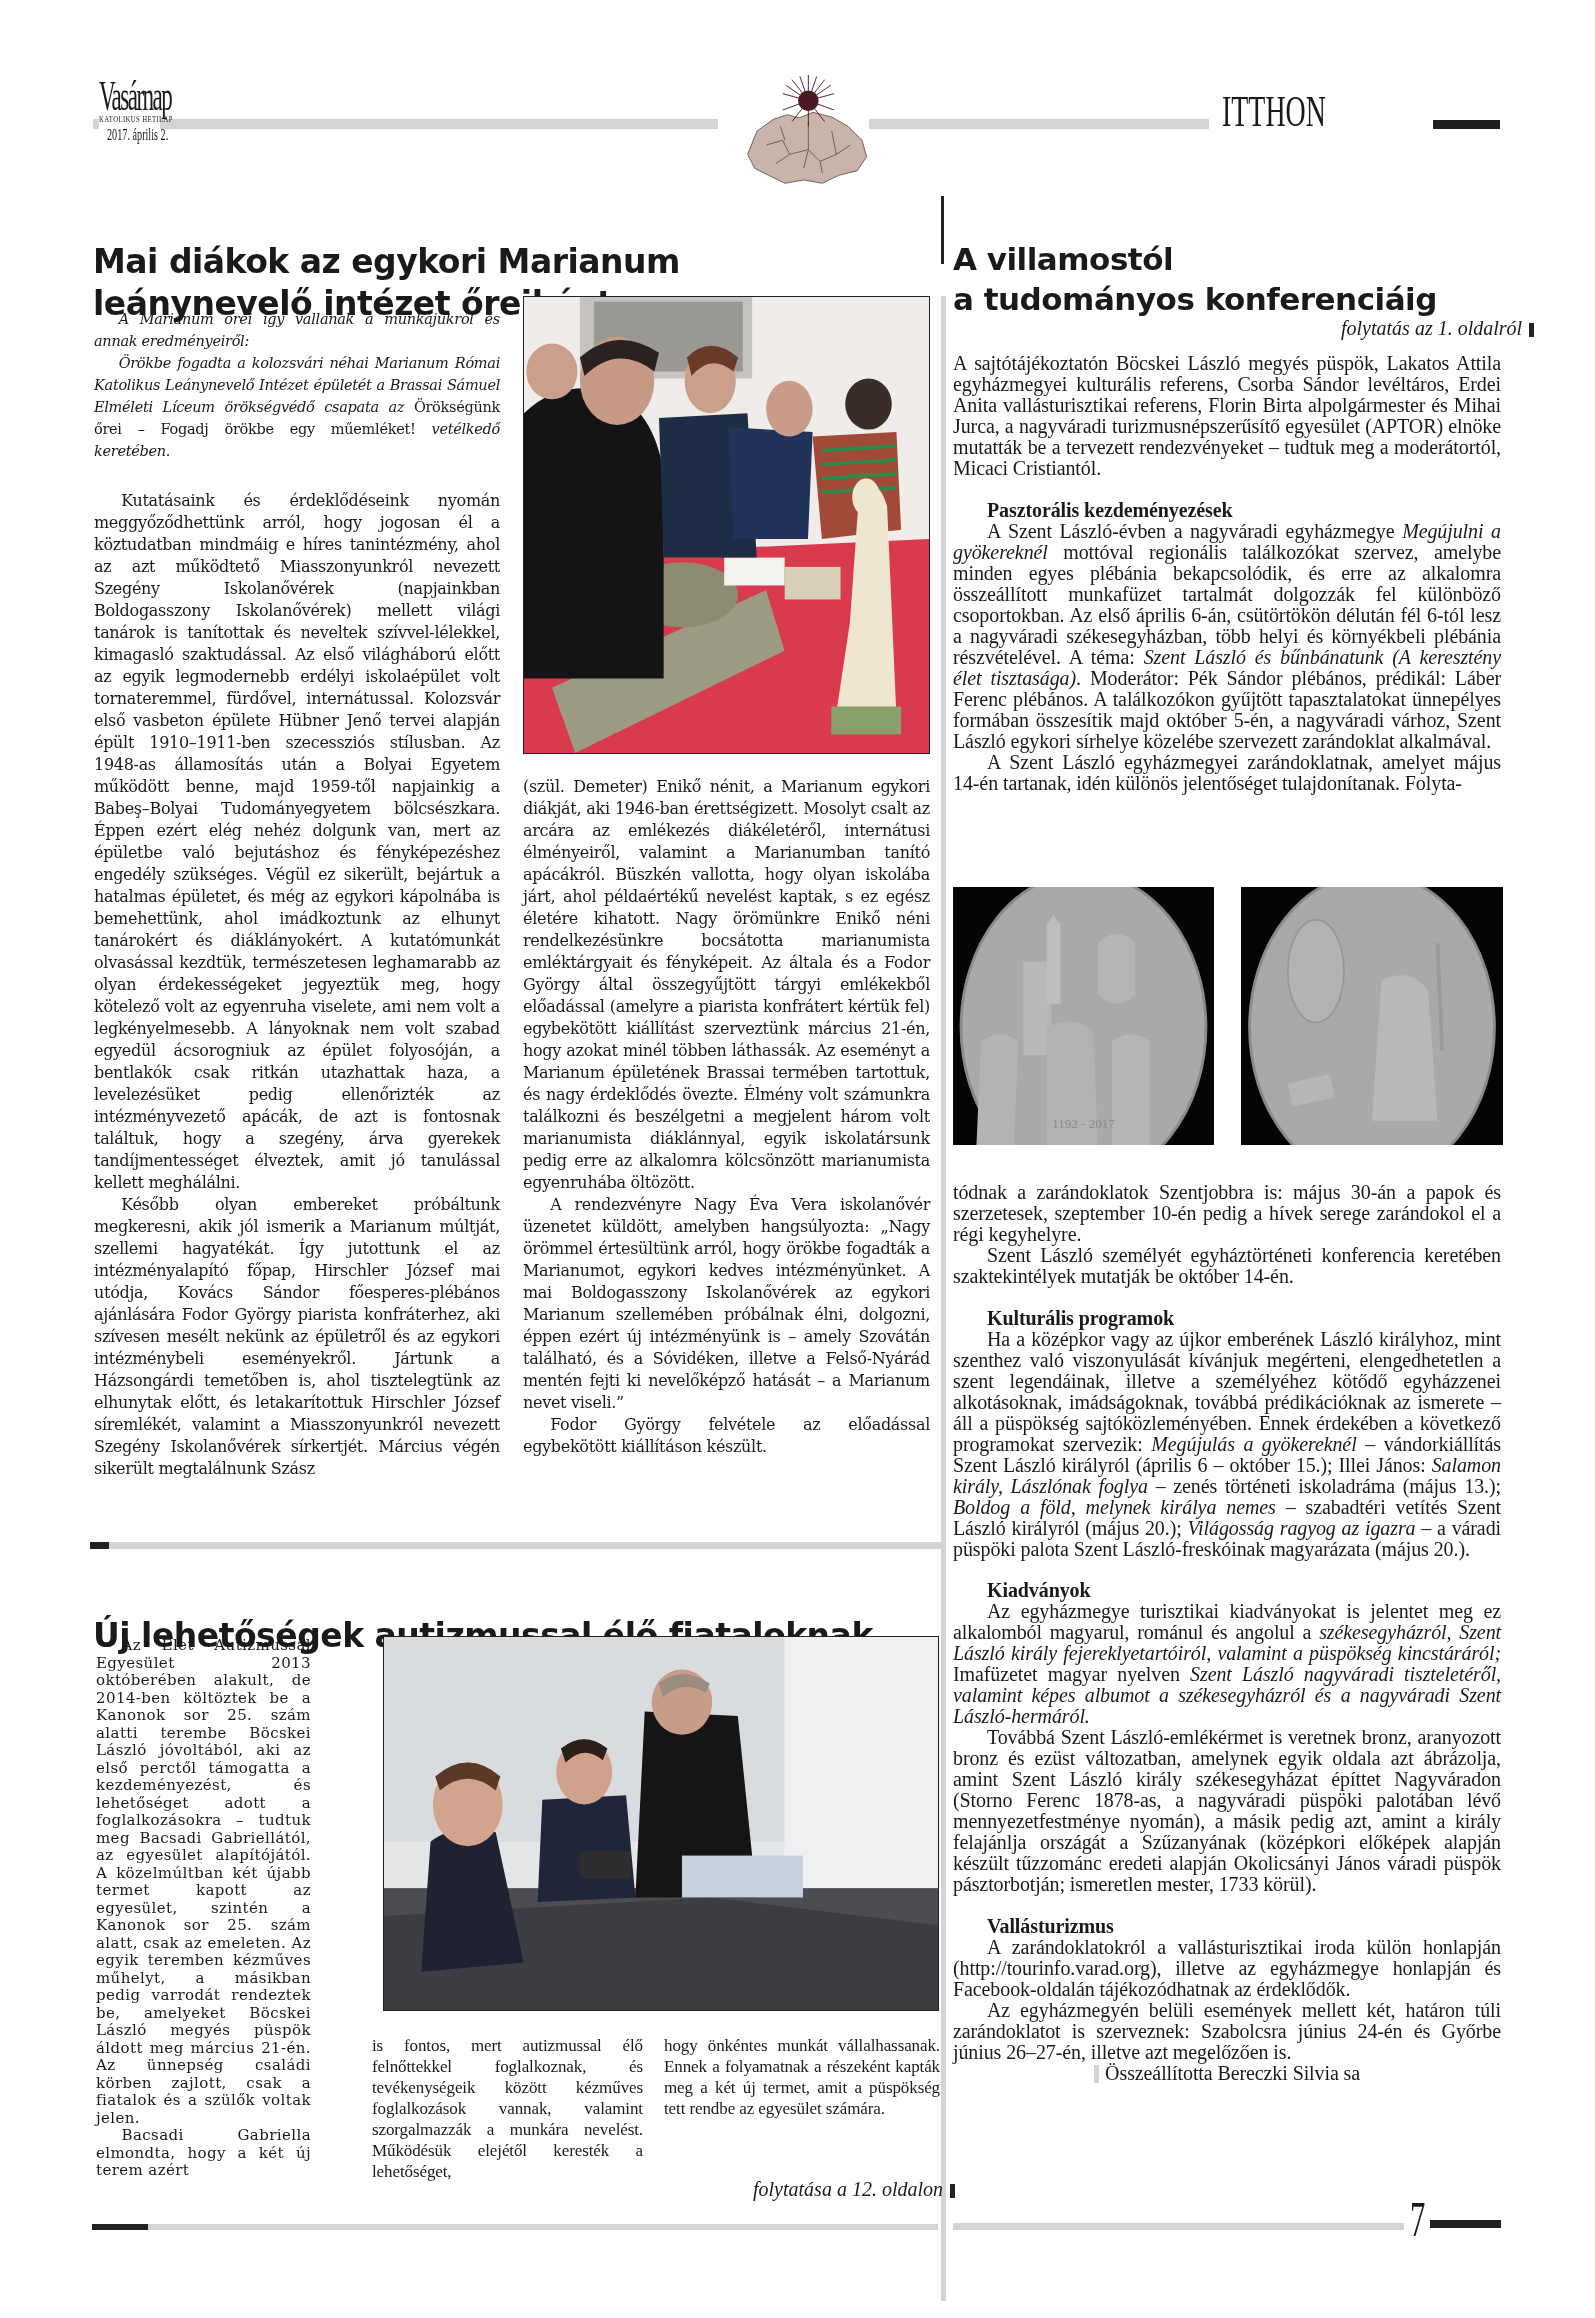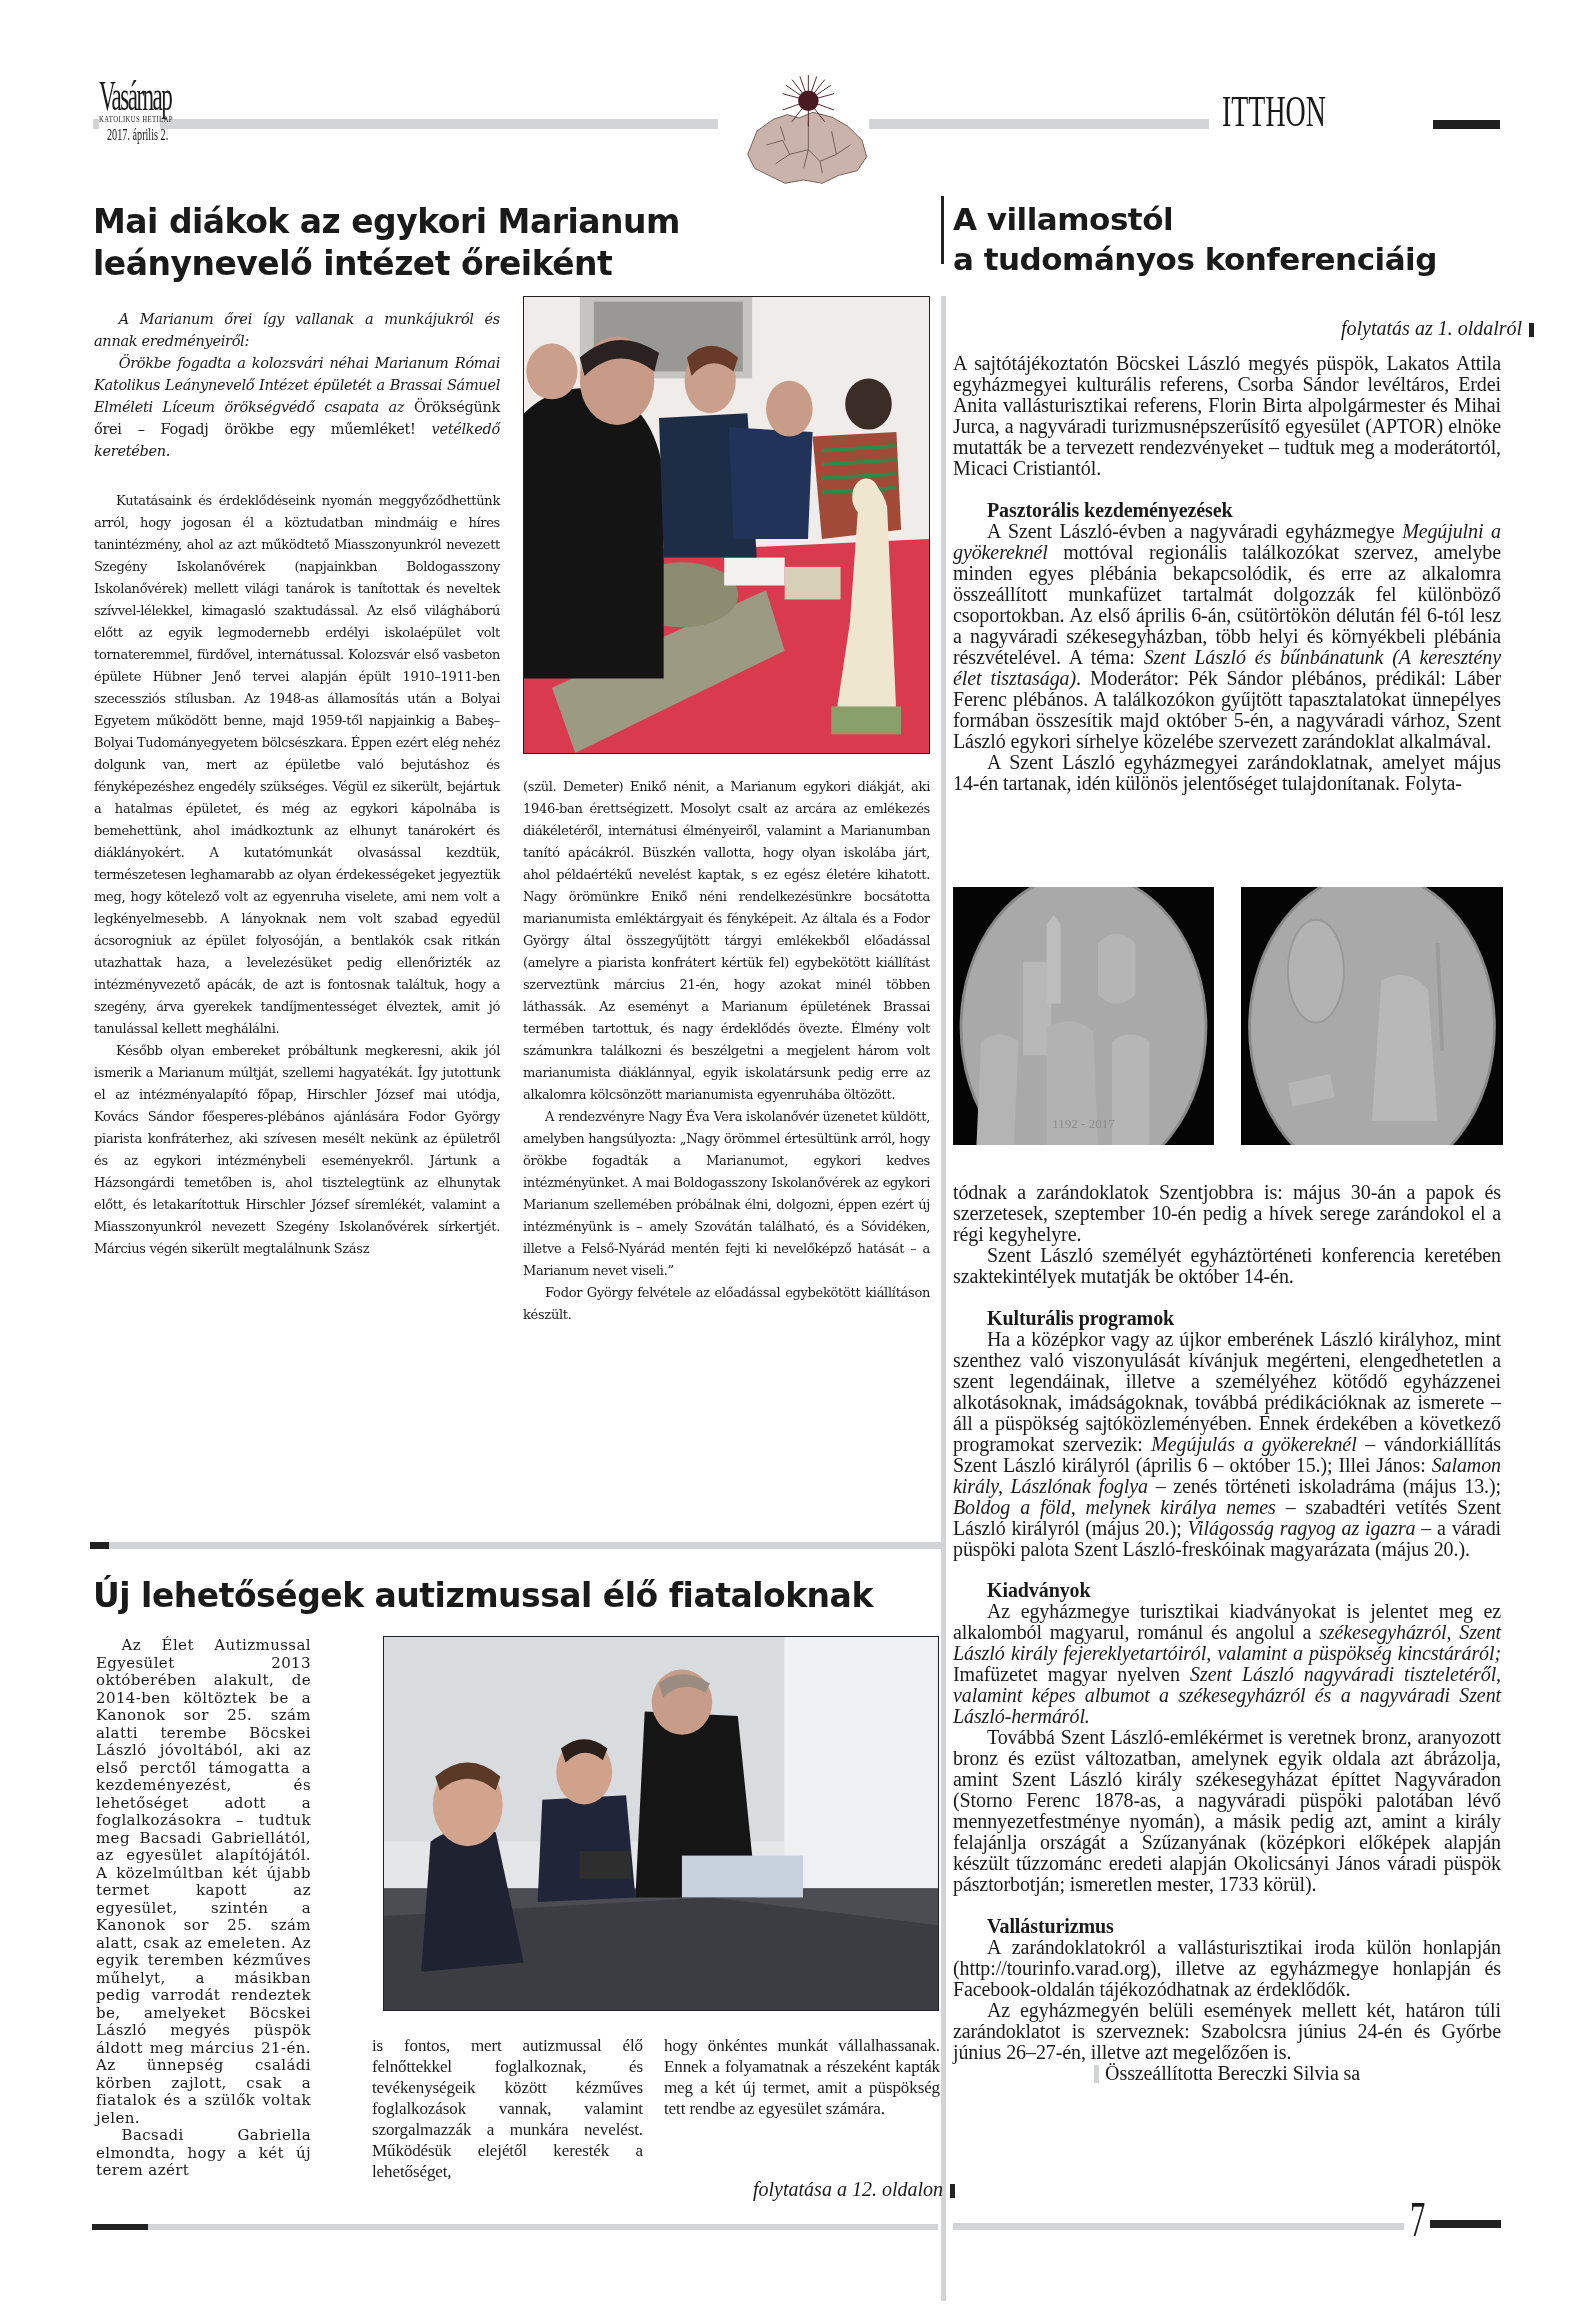--- a/index.html
+++ b/index.html
@@ -11,27 +11,27 @@
   .hdr-logo { position: absolute; left: 99px; top: 75px; width: 61px; text-align: center; }
   .hdr-logo .name { font-family: "Liberation Serif", serif; font-size: 42px; line-height: 42px; letter-spacing: -2.8px; transform: scaleX(0.55); transform-origin: left top; display: inline-block; white-space: nowrap; width: 122px; text-align: left; }
   .hdr-logo .sub { font-family: "Liberation Serif", serif; font-size: 9px; letter-spacing: 0.5px; margin-top: -2.8px; white-space: nowrap; transform: scaleX(0.75); transform-origin: left; display: block; }
   .hdr-logo .date { font-family: "Liberation Serif", serif; font-size: 17px; line-height: 18.7px; white-space: nowrap; transform: scaleX(0.6); transform-origin: left; display: block; margin-left: 7.5px; margin-top: 1.9px; }
   .hdr-section { position: absolute; left: 1222px; top: 89px; font-family: "Liberation Serif", serif; font-size: 45px; line-height: 45px; transform: scaleX(0.62); transform-origin: left top; white-space: nowrap; }
   .hdr-section-block { position: absolute; left: 1433px; top: 120px; width: 67px; height: 9.3px; background: #1f1f1f; }
 
   .map-icon { position: absolute; left: 738px; top: 75px; width: 136px; height: 112px; }
 
   
-  .headline { position: absolute; font-family: "DejaVu Sans", sans-serif; font-weight: bold; color: #1a1a1a; letter-spacing: -0.5px; white-space: nowrap; }
+  .headline { position: absolute; font-family: "DejaVu Sans", sans-serif; font-weight: bold; color: #1a1a1a; letter-spacing: -0.5px; white-space: nowrap; margin-top: 40px; }
 
   
   .col { position: absolute; text-align: justify; hyphens: manual; }
   .col p { text-indent: 1.7em; }
   .col p.noindent { text-indent: 0; }
-  .serif-a { font-family: "DejaVu Serif", serif; font-size: 13px; line-height: 22px; letter-spacing: -0.3px; }
+  .serif-a { font-family: "DejaVu Serif", serif; font-size: 16px; line-height: 22px; letter-spacing: -0.3px; }
   .serif-b { font-family: "Liberation Serif", serif; font-size: 20px; line-height: 21px; letter-spacing: -0.1px; }
   .serif-c { font-family: "DejaVu Serif", serif; font-size: 15px; line-height: 17.5px; letter-spacing: 0.4px; }
   .serif-d { font-family: "Liberation Serif", serif; font-size: 17px; line-height: 21px; letter-spacing: -0.1px; }
   .col .sub-head { font-weight: bold; text-indent: 1.7em; }
   i { font-style: italic; }
 
   .photo { position: absolute; border: 1.9px solid #222; overflow: hidden; }
   .rule-grey { position: absolute; background: #d3d4d6; }
   .rule-dark { position: absolute; background: #222; }
   .vbar { position: absolute; background: #d3d4d6; }

